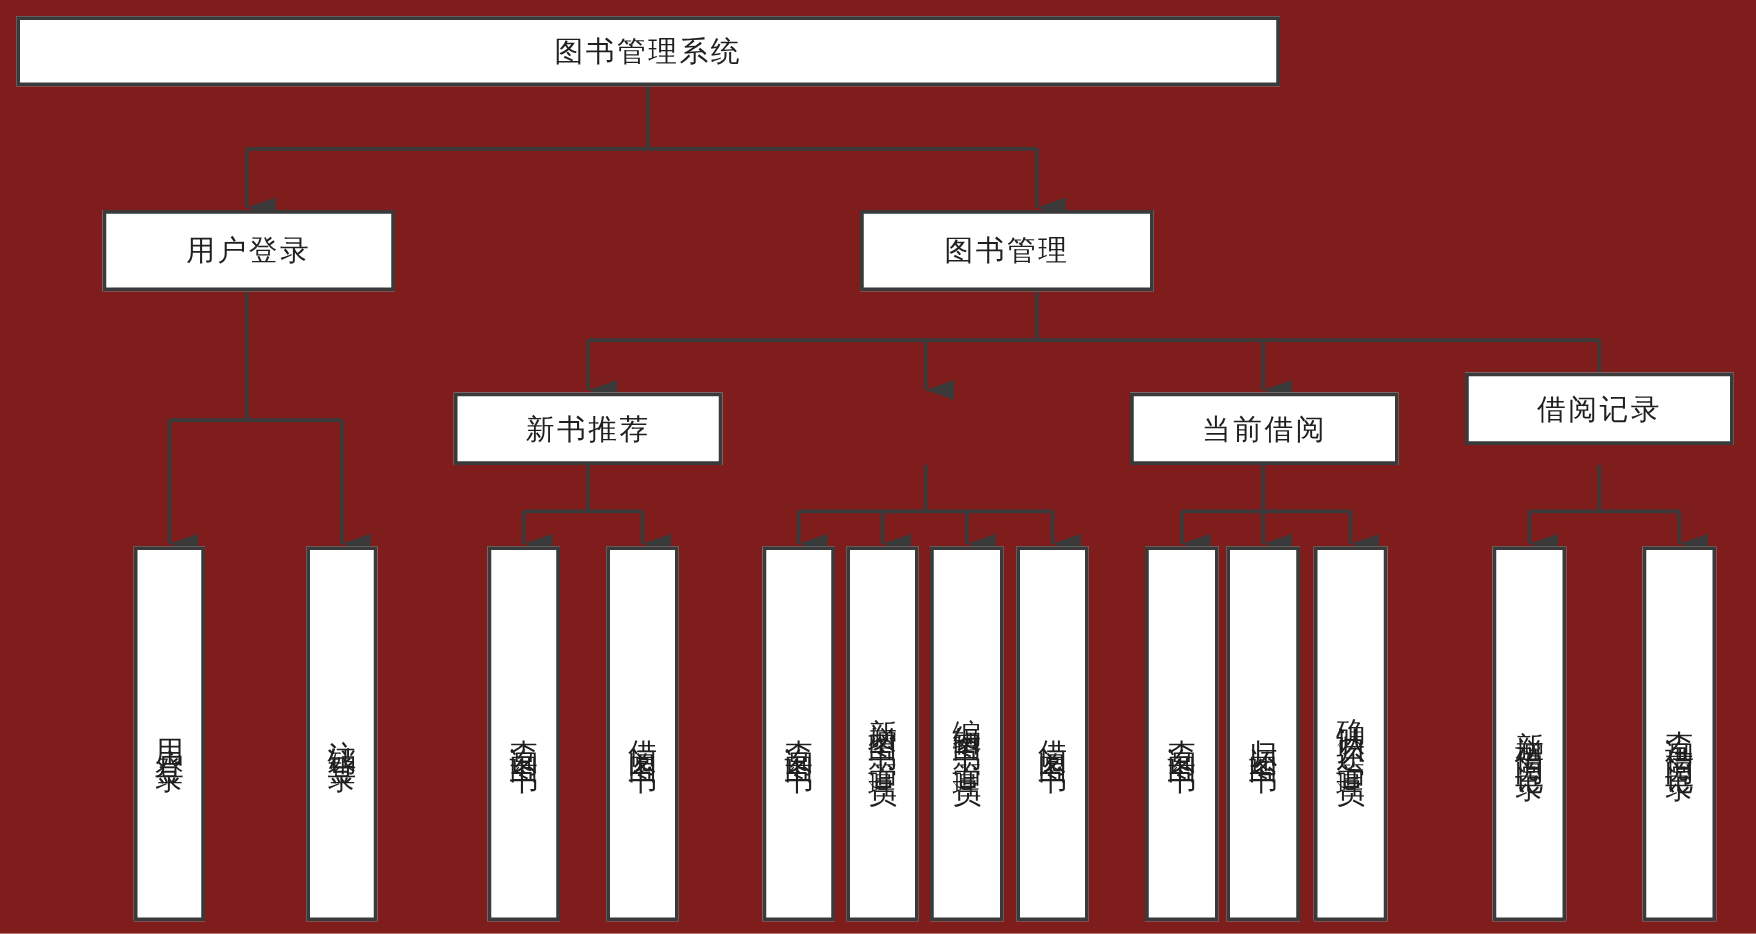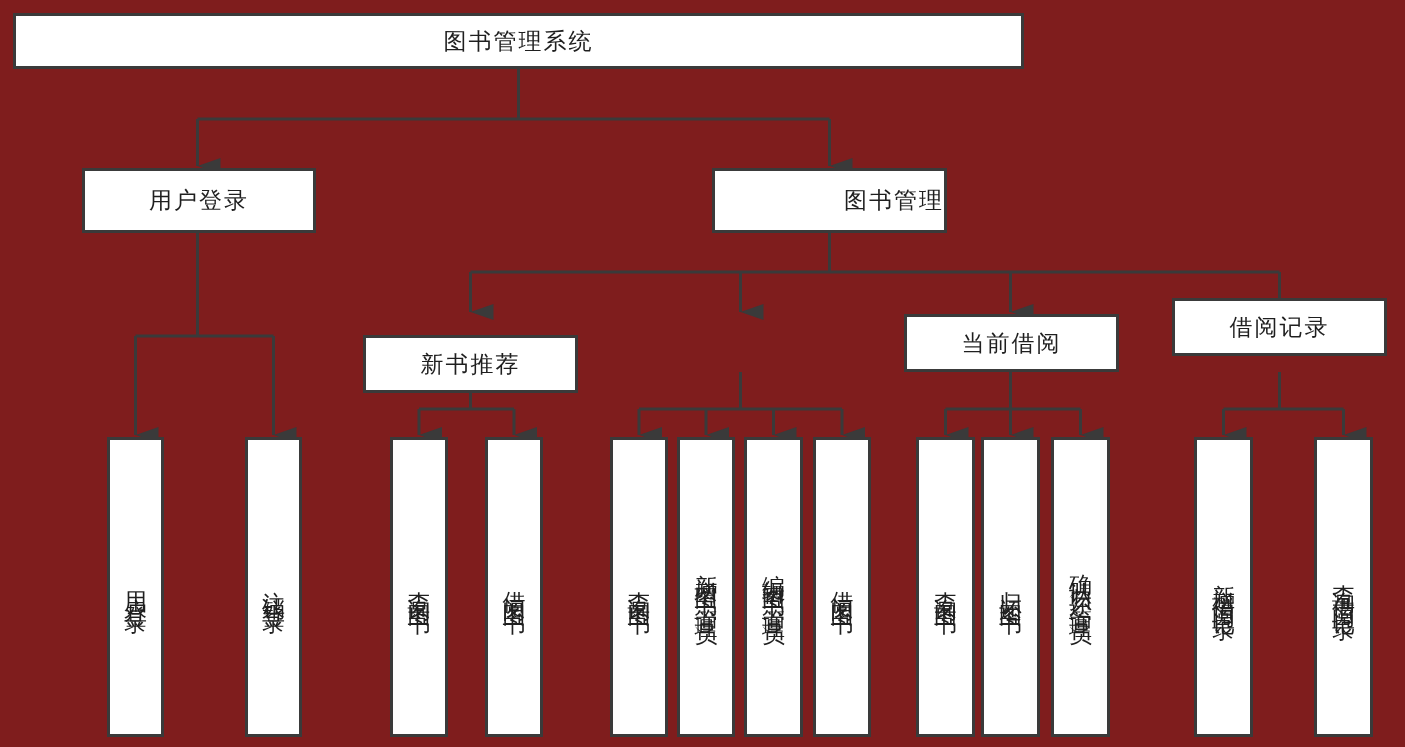--- a/index.html
+++ b/index.html
@@ -38,22 +38,22 @@
     writing-mode: vertical-rl;
     text-orientation: mixed;
     font-size: 23px;
     letter-spacing: 7px;
     line-height: 1;
     white-space: nowrap;
   }
   
   .n-root            { left: 13px;   top: 13px;  width: 1011px; height: 56px; }
   .n-user-login      { left: 82px;   top: 168px; width: 234px;  height: 65px; }
-  .n-book-mgmt       { left: 712px;  top: 168px; width: 235px;  height: 65px; justify-content: flex-end; }
-  .n-new-book-rec    { left: 363px;  top: 314px; width: 215px;  height: 58px; margin-top: 21px; }
+  .n-book-mgmt       { left: 688px;  top: 168px; width: 235px;  height: 65px; }
+  .n-new-book-rec    { left: 363px;  top: 314px; width: 215px;  height: 58px; }
   .n-book-borrow     { left: 633px;  top: 314px; width: 215px;  height: 58px; }
   .n-current-borrow  { left: 872px;  top: 314px; width: 215px;  height: 58px; margin-left: 32px; }
   .n-borrow-record   { left: 1172px; top: 298px; width: 215px;  height: 58px; }
   .vbox              { top: 437px;  height: 300px; width: 58px; }
   .n-user-login-v        { left: 107px;  width: 57px; }
   .n-logout-v            { left: 245px;  width: 57px; }
   .n-query-book-1        { left: 390px; }
   .n-borrow-book-1       { left: 485px; }
   .n-query-book-2        { left: 610px; }
   .n-add-book            { left: 677px; }

